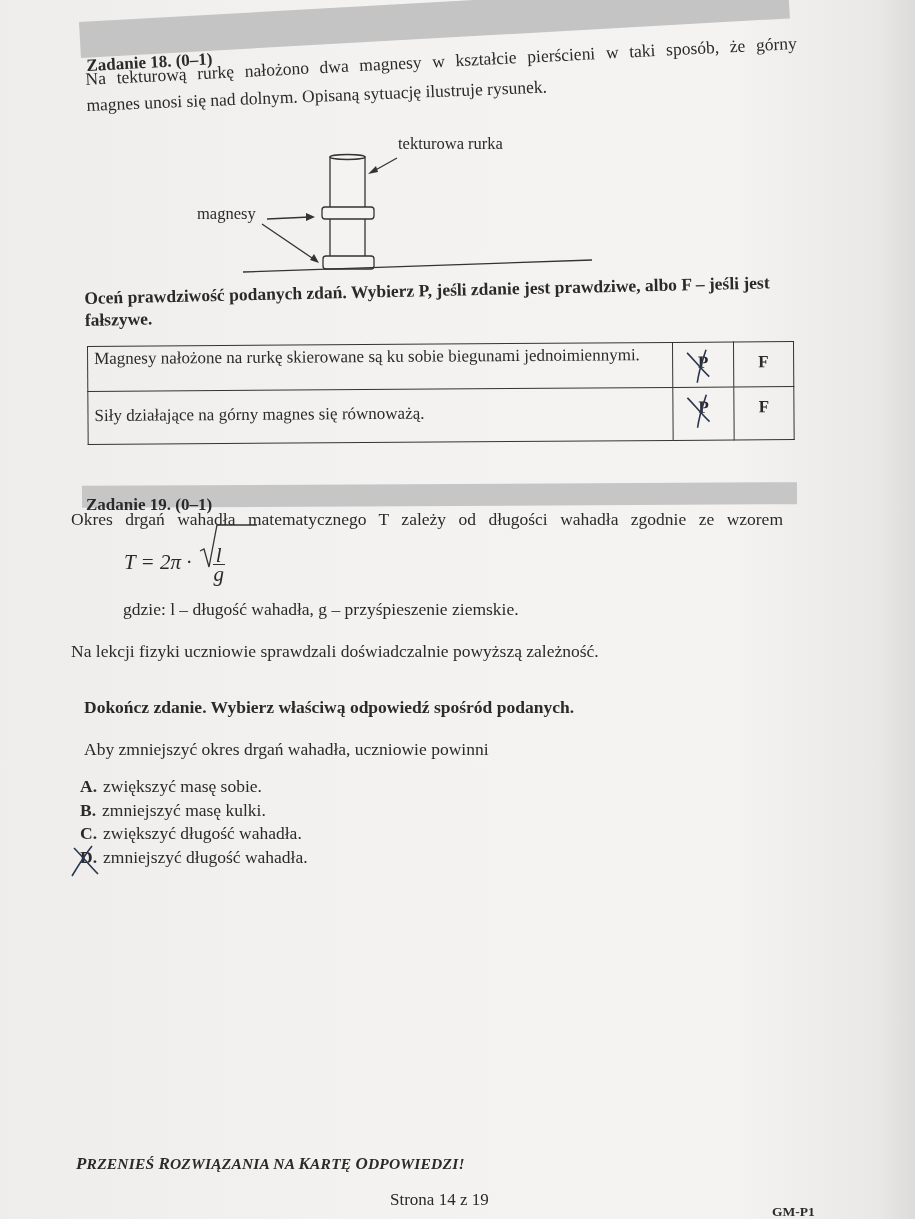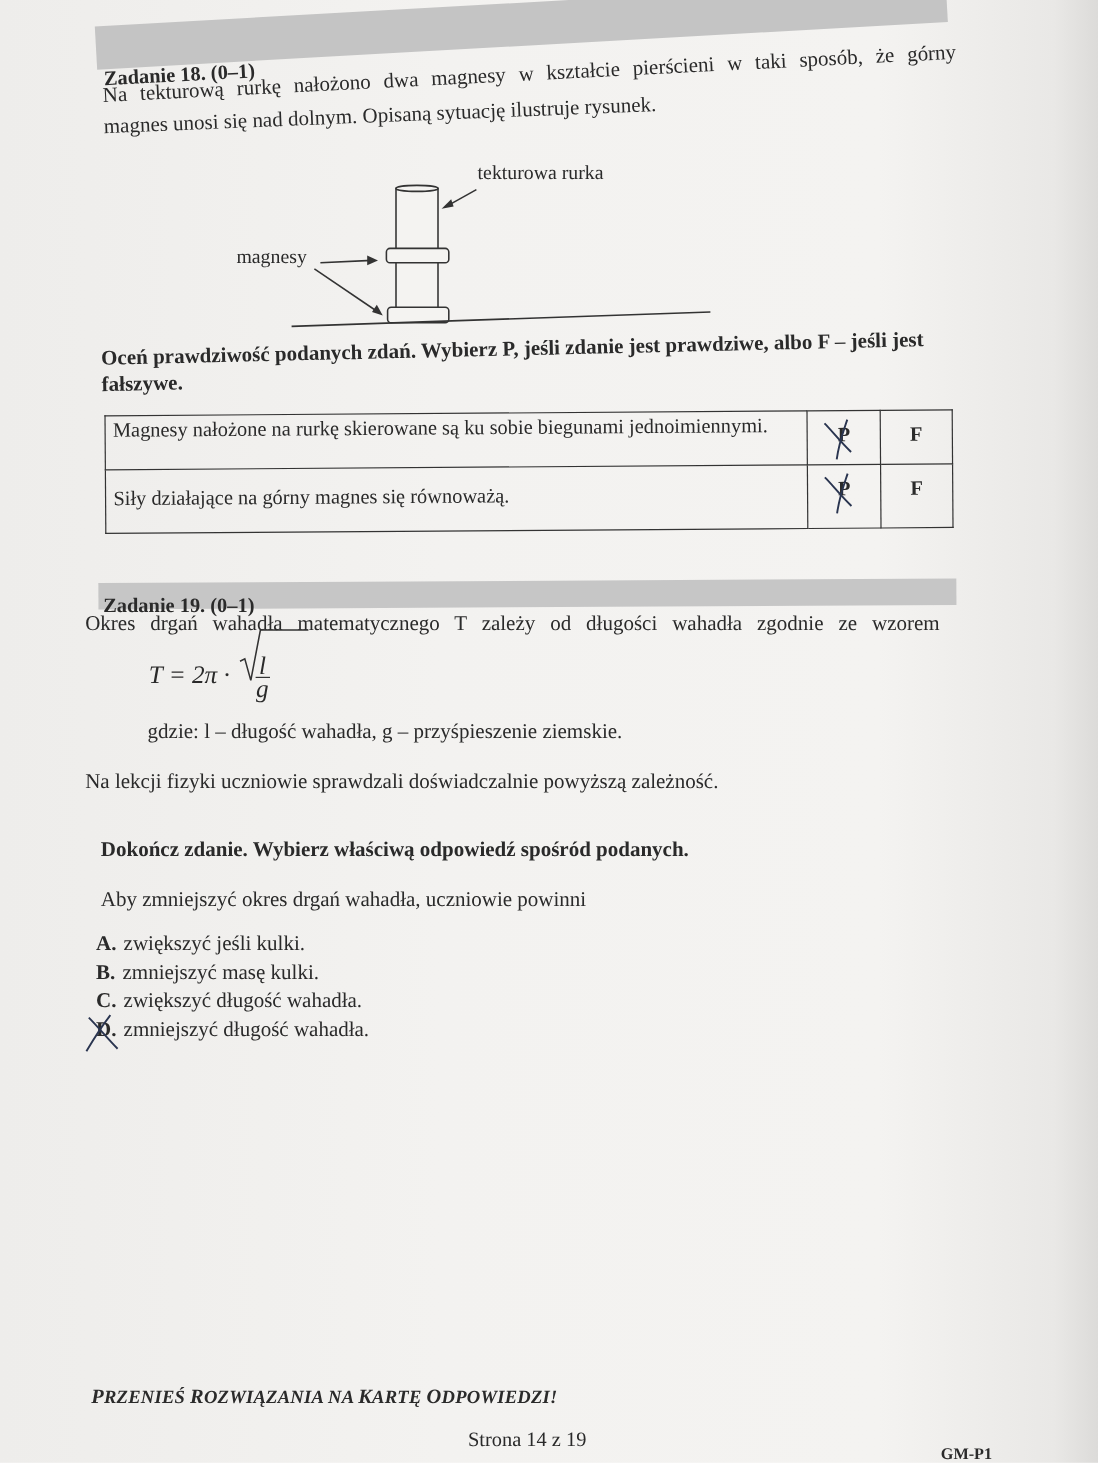--- a/index.html
+++ b/index.html
@@ -56,21 +56,21 @@
   .inst19 { left: 84px; top: 696px; font-weight: bold; }
   .stem { left: 84px; top: 738px; }
   .answers { left: 80px; top: 775px; }
   .answers .ans { font-size: 17.5px; line-height: 23.5px; position: relative; white-space: nowrap; }
   .answers .ans b { font-weight: bold; margin-right: 6px; }
   .dmark { position: absolute; left: -10px; top: -2px; width: 36px; height: 34px; }
 
   .footer-note { left: 76px; top: 1126px; font-weight: bold; font-style: italic; font-size: 15.5px; letter-spacing: 0.2px; margin-top: 28px; }
   .footer-note .big { font-size: 17px; }
   .page-num { left: 390px; top: 1190px; font-size: 17px; }
-  .code { left: 772px; top: 1204px; font-weight: bold; font-size: 13.5px; margin-left: 12px; }
+  .code { left: 772px; top: 1204px; font-weight: bold; font-size: 13.5px; }
 </style>
 </head>
 <body>
 
 <div class="page">
 
   <div class="abs bar18">
       <div class="gray"></div>
     </div>
   <div class="abs task-title t18-title">Zadanie 18. (0–1)</div>
@@ -149,21 +149,21 @@
       </span>
     </span>
   </div>
 
   <div class="abs body-text where">gdzie: l – długość wahadła, g – przyśpieszenie ziemskie.</div>
   <div class="abs body-text lesson">Na lekcji fizyki uczniowie sprawdzali doświadczalnie powyższą zależność.</div>
   <div class="abs body-text inst19">Dokończ zdanie. Wybierz właściwą odpowiedź spośród podanych.</div>
   <div class="abs body-text stem">Aby zmniejszyć okres drgań wahadła, uczniowie powinni</div>
 
   <div class="abs answers">
-    <div class="ans"><b>A.</b><span>zwiększyć jeśli kulki.</span></div>
+    <div class="ans"><b>A.</b><span>zwiększyć masę sobie.</span></div>
     <div class="ans"><b>B.</b><span>zmniejszyć masę kulki.</span></div>
     <div class="ans"><b>C.</b><span>zwiększyć długość wahadła.</span></div>
     <div class="ans">
       <b>D.</b><span>zmniejszyć długość wahadła.</span>
       <svg class="dmark" viewBox="0 0 36 34">
         <path d="M4 4 C12 12, 20 22, 28 30" stroke="#2a3550" stroke-width="1.6" fill="none"></path>
         <path d="M22 2 C14 12, 8 22, 2 32" stroke="#2a3550" stroke-width="1.6" fill="none"></path>
       </svg>
     </div>
   </div>

